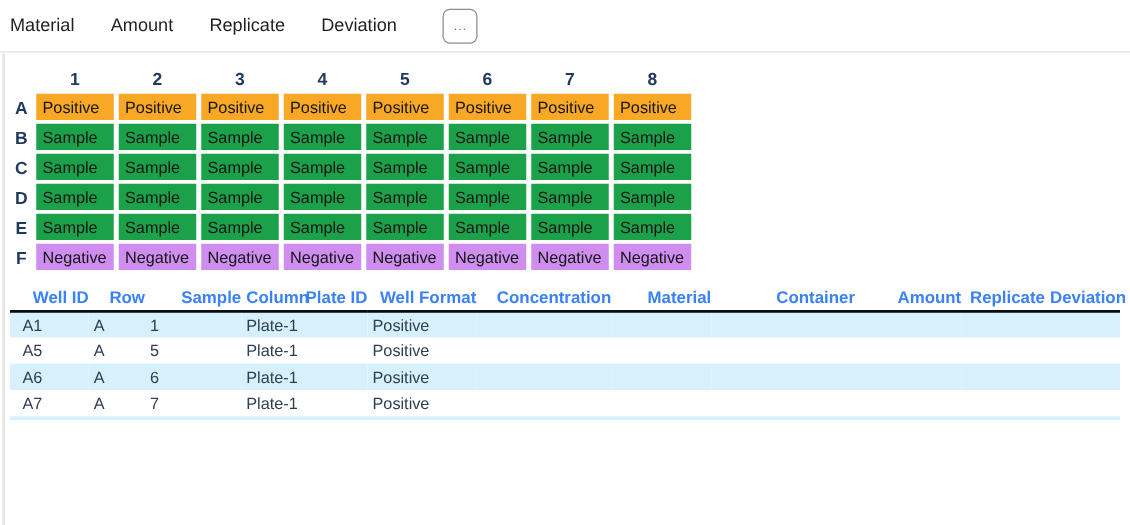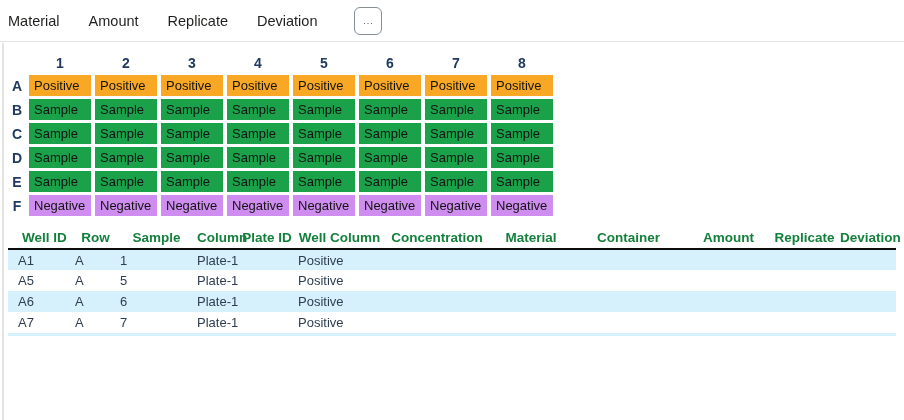--- a/index.html
+++ b/index.html
@@ -98,22 +98,22 @@
   
   .well-table {
     margin: 12px 0 0 8px;
     border-collapse: collapse;
     table-layout: fixed;
     width: 888px;
   }
   .well-table th {
     font-size: 13.5px;
     font-weight: 700;
-    color: #15803d;
-    text-align: center;
+    color: #3b82f6;
+    text-align: right;
     padding: 2px 0 3px 4px;
     border-bottom: 2px solid #0b0b0b;
     white-space: nowrap;
   }
   .well-table th:first-child { padding-left: 10px; }
   .well-table td {
     font-size: 13px;
     color: #2f3e50;
     padding: 2px 0 2px 4px;
     height: 21px;
@@ -240,21 +240,21 @@
       <col style="width:67px">
       <col style="width:60px">
   </colgroup>
   <thead>
     <tr>
         <th>Well ID</th>
         <th>Row</th>
         <th>Sample</th>
         <th>Column</th>
         <th>Plate ID</th>
-        <th>Well Column</th>
+        <th>Well Format</th>
         <th>Concentration</th>
         <th>Material</th>
         <th>Container</th>
         <th>Amount</th>
         <th>Replicate</th>
         <th>Deviation</th>
       </tr>
   </thead>
   <tbody>
       <tr>

